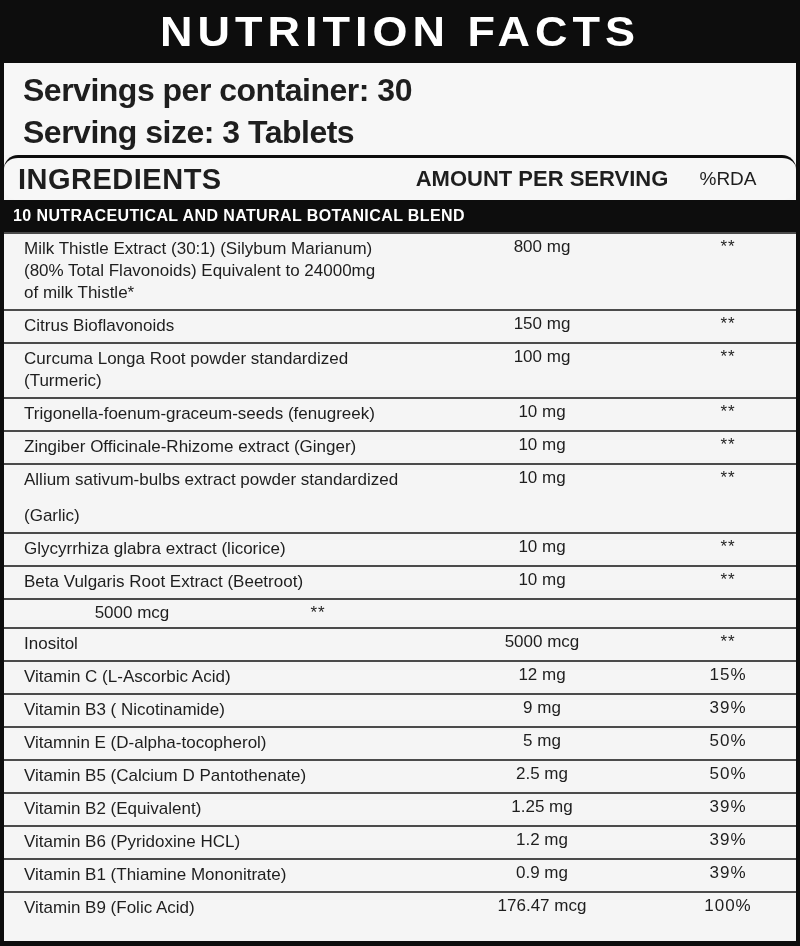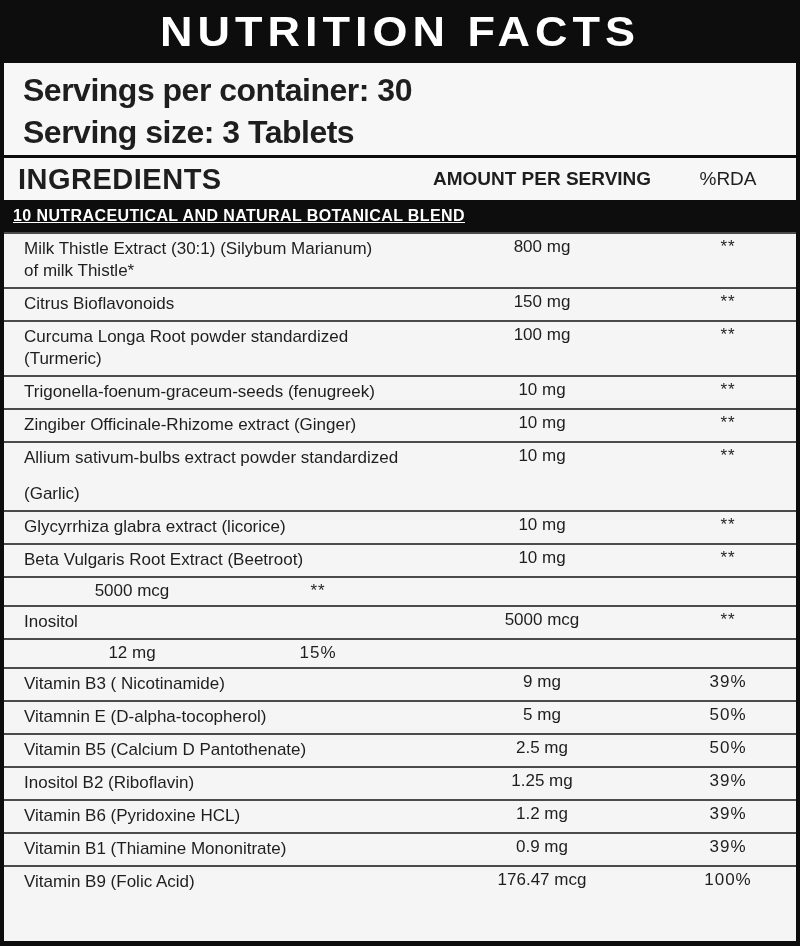--- a/index.html
+++ b/index.html
@@ -30,31 +30,31 @@
     height:92px; box-sizing:border-box;
     padding:5px 14px 0 19px;
     display:flex; flex-direction:column; justify-content:center; gap:1px;
   }
   .servings div { font-weight:bold; font-size:32px; line-height:41px; letter-spacing:-0.5px; }
 
   .cols-header {
     background:var(--header-bg,#f7f7f7);
     border-top:3px solid var(--bar-bg,#0d0d0d);
     height:45px; box-sizing:border-box;
-    display:flex; align-items:center; padding:0 10px 0 14px;
+    display:flex; align-items:center; padding:0 10px 0 14px;border-radius:14px;
   }
   .cols-header .c-name { flex:1; font-size:29px; font-weight:bold; letter-spacing:0.5px; }
-  .cols-header .c-amt  { width:256px; text-align:center; font-size:19px; font-weight:bold; }
+  .cols-header .c-amt  { width:256px; text-align:center; font-size:22px; font-weight:bold; }
   .cols-header .c-rda  { width:116px; text-align:center; font-size:19px; font-weight:normal; }
 
   .section-bar {
     margin:0 -1px;
     background:var(--bar-bg,#0d0d0d);
     color:var(--bar-text,#ffffff);
-    font-weight:bold; display:flex; align-items:center; padding-left:10px;text-decoration:underline;
+    font-weight:bold; display:flex; align-items:center; padding-left:10px;
   }
   .section-bar.small { height:32px; font-size:16px; letter-spacing:0.4px; }
   .section-bar.large { height:30px; font-size:23px; letter-spacing:0.2px; }
 
   .row {
     display:flex; align-items:flex-start;
     background:var(--row-bg,#f5f5f5);
     border-top:2px solid var(--separator,#4b4b4b);
     padding:4px 10px 5px 0;
     box-sizing:border-box; min-height:28px;
@@ -85,20 +85,21 @@
     <div class="c-name">INGREDIENTS</div>
     <div class="c-amt">AMOUNT PER SERVING</div>
     <div class="c-rda">%RDA</div>
   </div>
 
   <div id="sections">
       <div class="section-bar small">10 NUTRACEUTICAL AND NATURAL BOTANICAL BLEND</div>
       <div class="row">
         <div class="cell name">
           <div class="line">Milk Thistle Extract (30:1) (Silybum Marianum)</div>
+          <div class="line">(80% Total Flavonoids) Equivalent to 24000mg</div>
           <div class="line">of milk Thistle*</div>
         </div>
         <div class="cell amt">800 mg</div>
         <div class="cell rda">**</div>
       </div>
       <div class="row">
         <div class="cell name">
           <div class="line">Citrus Bioflavonoids</div>
         </div>
         <div class="cell amt">150 mg</div>
@@ -152,20 +153,23 @@
         <div class="cell rda">**</div>
       </div>
       <div class="row">
         <div class="cell name">
           <div class="line">Inositol</div>
         </div>
         <div class="cell amt">5000 mcg</div>
         <div class="cell rda">**</div>
       </div>
       <div class="row">
+        <div class="cell name">
+          <div class="line">Vitamin C (L-Ascorbic Acid)</div>
+        </div>
         <div class="cell amt">12 mg</div>
         <div class="cell rda">15%</div>
       </div>
       <div class="row">
         <div class="cell name">
           <div class="line">Vitamin B3 ( Nicotinamide)</div>
         </div>
         <div class="cell amt">9 mg</div>
         <div class="cell rda">39%</div>
       </div>
@@ -178,21 +182,21 @@
       </div>
       <div class="row">
         <div class="cell name">
           <div class="line">Vitamin B5 (Calcium D Pantothenate)</div>
         </div>
         <div class="cell amt">2.5 mg</div>
         <div class="cell rda">50%</div>
       </div>
       <div class="row">
         <div class="cell name">
-          <div class="line">Inositol B2 (Riboflavin)</div>
+          <div class="line">Vitamin B2 (Equivalent)</div>
         </div>
         <div class="cell amt">1.25 mg</div>
         <div class="cell rda">39%</div>
       </div>
       <div class="row">
         <div class="cell name">
           <div class="line">Vitamin B6 (Pyridoxine HCL)</div>
         </div>
         <div class="cell amt">1.2 mg</div>
         <div class="cell rda">39%</div>

